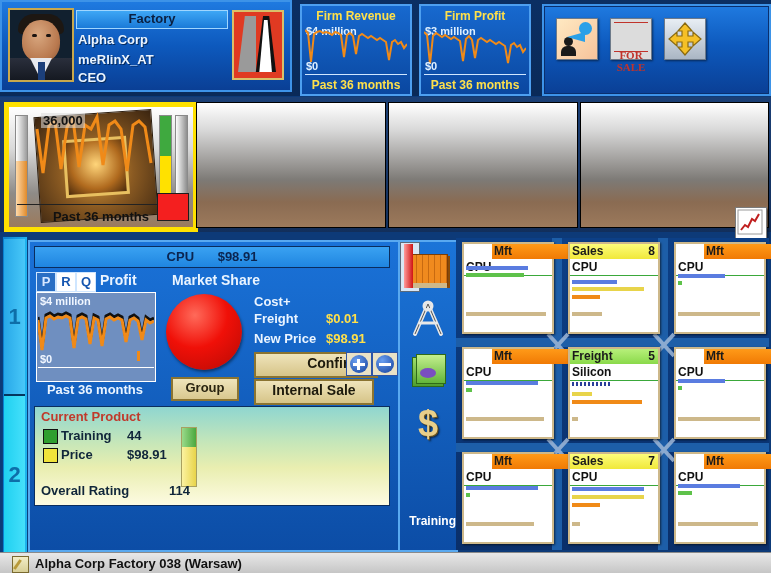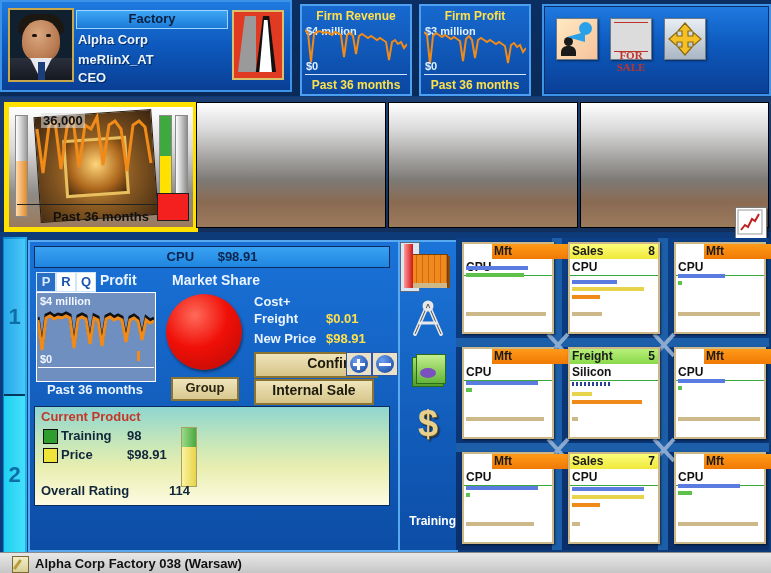--- a/index.html
+++ b/index.html
@@ -384,21 +384,21 @@
       <div class="pmBar" style="left:6px;top:10px;width:12px;height:3px;"></div>
     </div>
     <div id="internalBtn">
       <span>Internal Sale</span>
     </div>
 
     <div id="curProd">
       <div id="cpTitle">Current Product</div>
       <div class="swatch" style="left:8px;top:22px;background:#2f9e2f;"></div>
       <div class="cpLbl" style="left:26px;top:21px;">Training</div>
-      <div class="cpVal" style="left:92px;top:21px;">98</div>
+      <div class="cpVal" style="left:92px;top:21px;">44</div>
       <div class="swatch" style="left:8px;top:41px;background:#f0e33a;"></div>
       <div class="cpLbl" style="left:26px;top:40px;">Price</div>
       <div class="cpVal" style="left:92px;top:40px;">$98.91</div>
       <div id="cpBarWrap">
         <div id="cpBarG"></div>
           <div id="cpBarY"></div>
       </div>
       <div id="ovrLbl">Overall Rating</div>
       <div id="ovrVal">114</div>
     </div>

